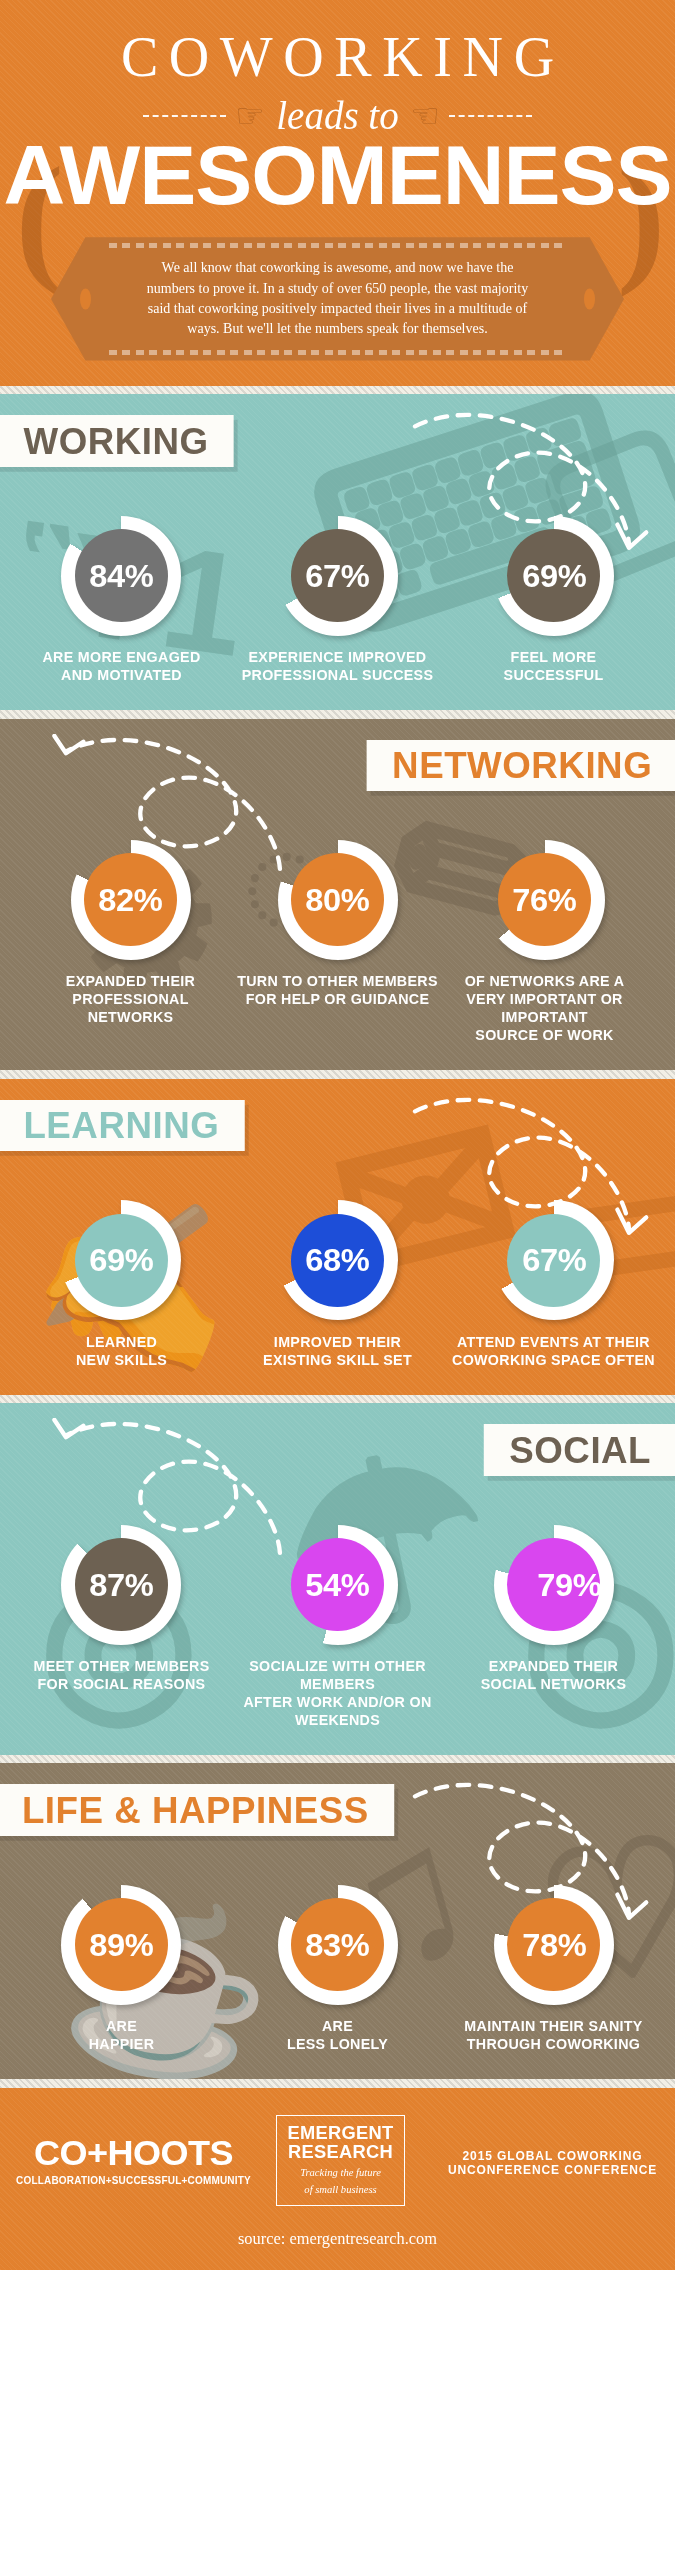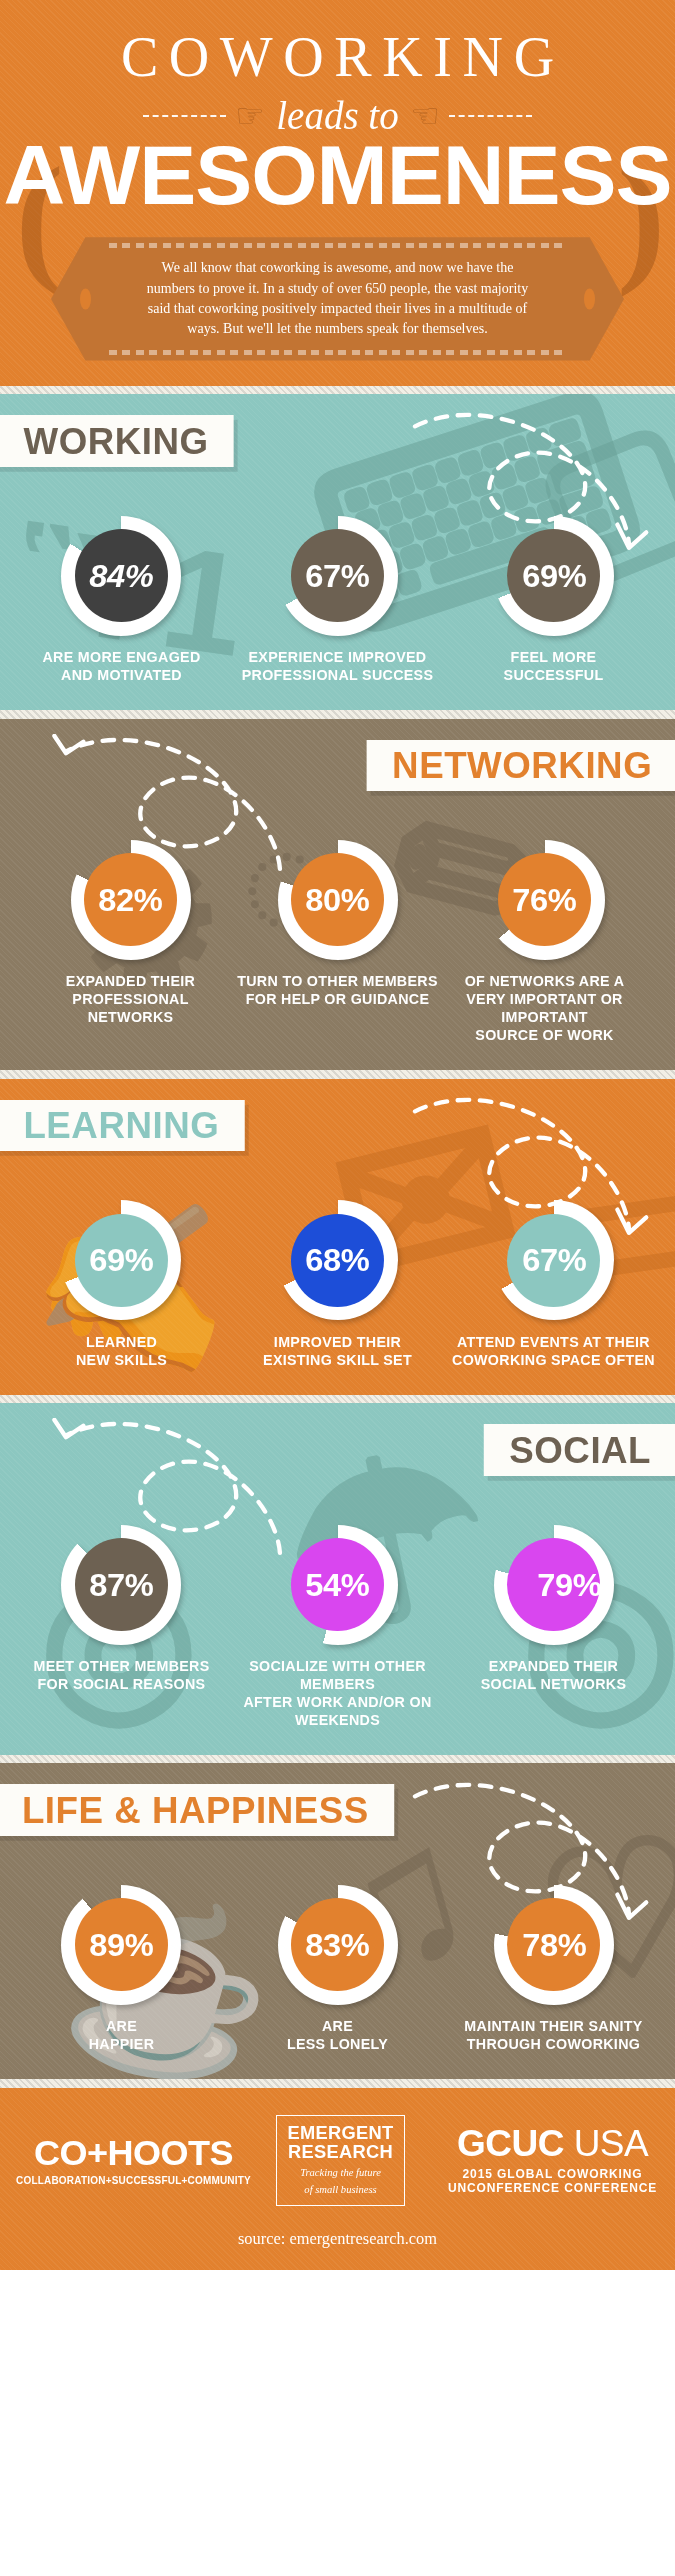--- a/index.html
+++ b/index.html
@@ -367,21 +367,21 @@
           <div class="plate left c-brown">WORKING</div>
           <div class="arrow" style="right: 19px; top: -5.8px;"><svg width="270" height="159" viewBox="0 0 280 165" fill="none">
      <path d="M30,18 C95,-14 190,24 205,70 C218,110 150,132 118,104 C86,76 130,34 176,48 C222,62 250,110 252,140" stroke="#ffffff" stroke-width="4.5" stroke-dasharray="12 11" stroke-linecap="round"></path>
      <path d="M240,120 L252,144 L270,128" stroke="#ffffff" stroke-width="4.5" fill="none" stroke-linecap="round" stroke-linejoin="round"></path>
    </svg></div>
         </div>
         <div class="donuts" style="margin-top: 25px;">
           <div class="stat">
             <div class="donut-wrap">
               <div class="ring" style="background: conic-gradient(rgb(255, 255, 255) 0deg, rgb(255, 255, 255) 302.4deg, rgba(0, 0, 0, 0) 302.4deg, rgba(0, 0, 0, 0) 360deg);"></div>
-              <div class="core" style="background: #404040; font-style: italic;">
+              <div class="core" style="background: #737373;">
                 <div class="pct">84%</div>
               </div>
             </div>
             <div class="caption">
               <div>ARE MORE ENGAGED</div>
               <div>AND MOTIVATED</div>
             </div>
           </div>
           <div class="stat">
             <div class="donut-wrap">
@@ -627,21 +627,20 @@
       </div>
 
       <div class="logo-emergent">
         <div class="em-line">EMERGENT</div>
         <div class="em-line">RESEARCH</div>
         <div class="em-tag">Tracking the future</div>
         <div class="em-tag">of small business</div>
       </div>
 
       <div class="logo-gcuc">
-        <div class="gcuc-main"><span>GCUC</span> <span class="usa">USA</span></div>
         <div class="gcuc-sub">2015 GLOBAL COWORKING UNCONFERENCE CONFERENCE</div>
       </div>
 
     </div>
     <div class="source">source: emergentresearch.com</div>
   </div>
 
 </div>
 
 

